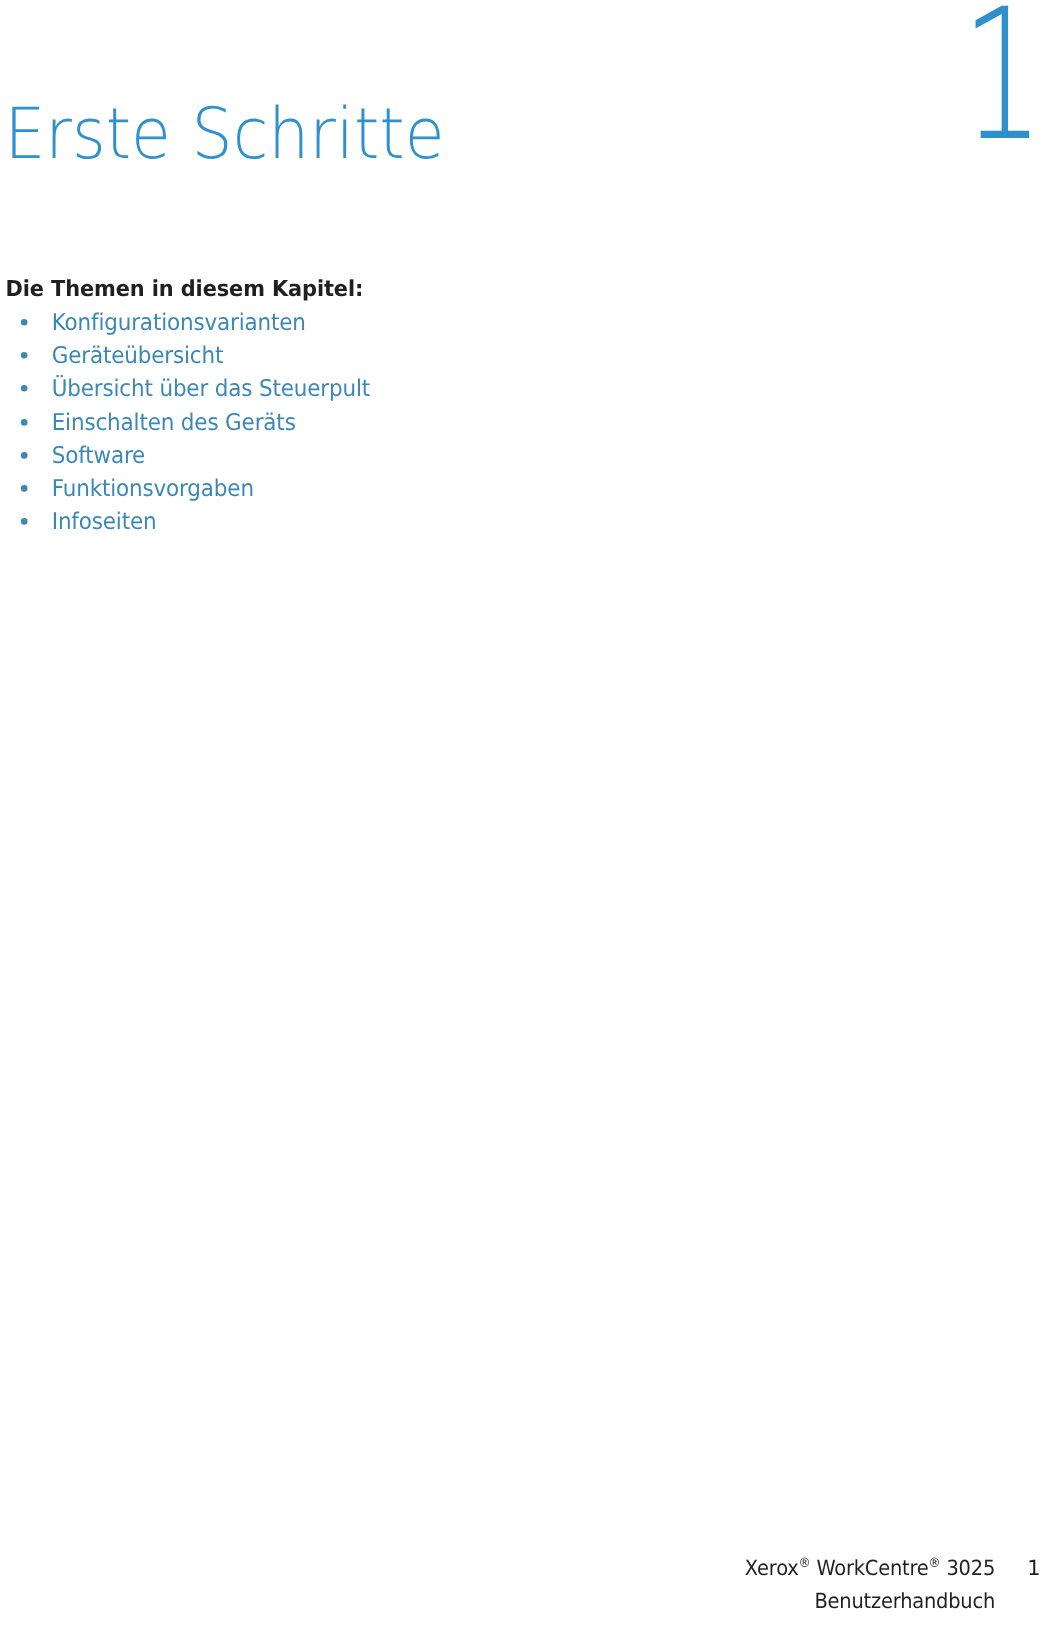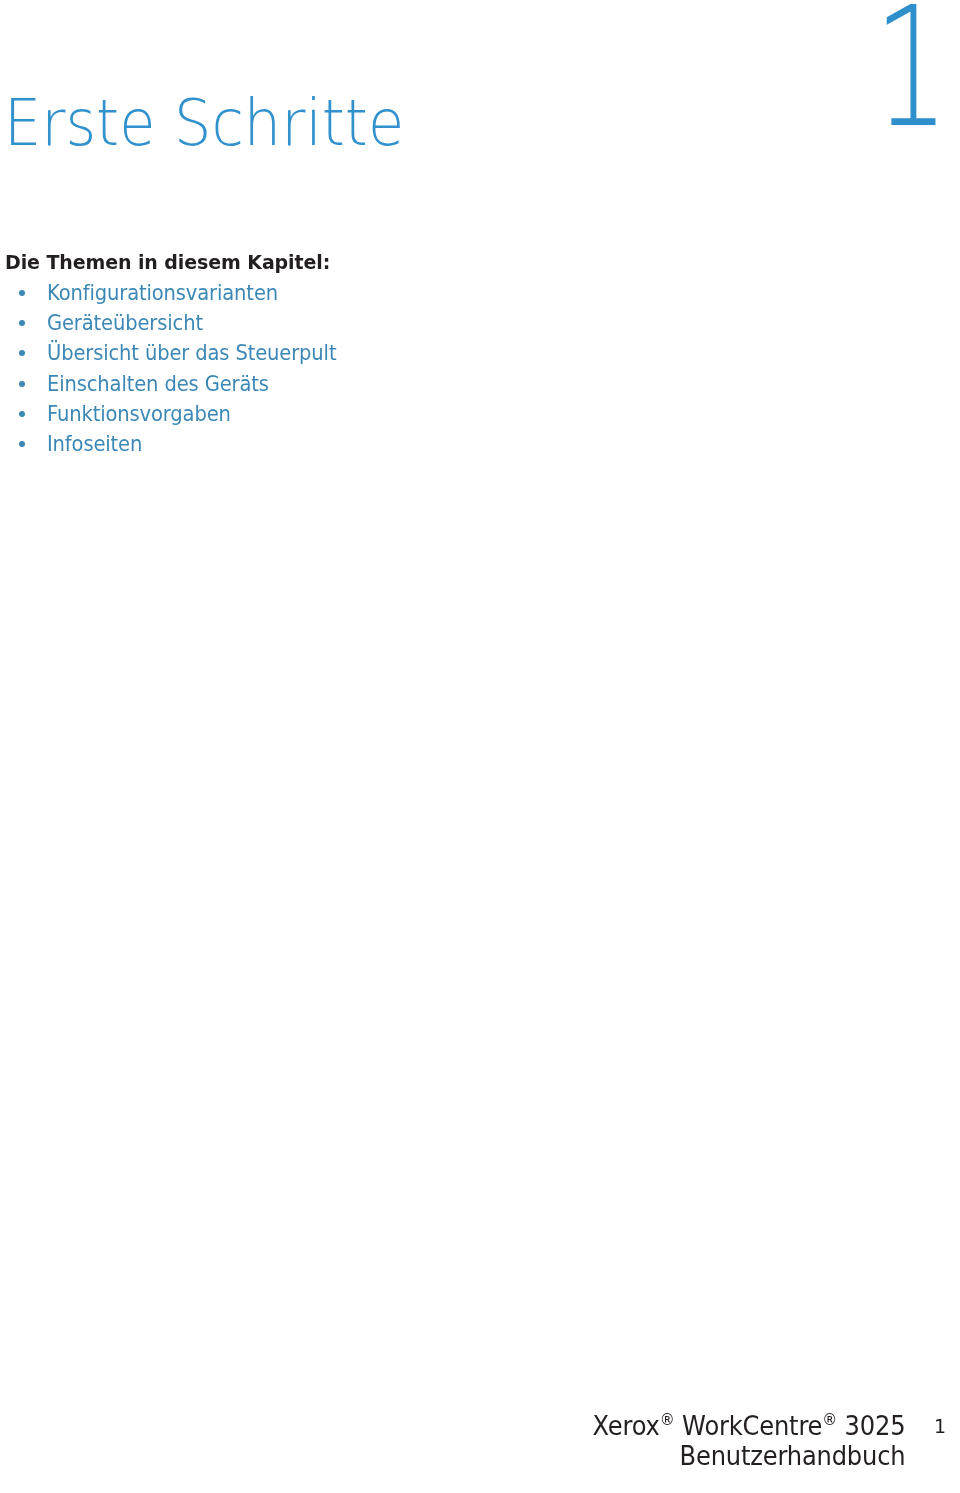--- a/index.html
+++ b/index.html
@@ -110,21 +110,21 @@
     white-space: nowrap;
   }
 
   
   .footer {
     position: absolute;
     right: 55px;
     bottom: 22px;
     text-align: right;
     font-family: "DejaVu Sans", "Liberation Sans", sans-serif;
-    font-size: 26px;
+    font-size: 19px;
     font-weight: 400;
     line-height: 30px;
     color: #231f20;
     letter-spacing: -0.2px;
   }
 
   .footer-line {
     display: block;
     white-space: nowrap;
     transform: scaleX(0.93);
@@ -171,20 +171,24 @@
     <li class="topic-item">
       <span class="topic-bullet"></span>
       <span class="topic-label">Übersicht über das Steuerpult</span>
     </li>
     <li class="topic-item">
       <span class="topic-bullet"></span>
       <span class="topic-label">Einschalten des Geräts</span>
     </li>
     <li class="topic-item">
       <span class="topic-bullet"></span>
+      <span class="topic-label">Software</span>
+    </li>
+    <li class="topic-item">
+      <span class="topic-bullet"></span>
       <span class="topic-label">Funktionsvorgaben</span>
     </li>
     <li class="topic-item">
       <span class="topic-bullet"></span>
       <span class="topic-label">Infoseiten</span>
     </li>
   </ul>
 
   <div class="footer">
     <span class="footer-line"><span>Xerox</span><sup>®</sup> <span>WorkCentre</span><sup>®</sup> <span>3025</span></span>

